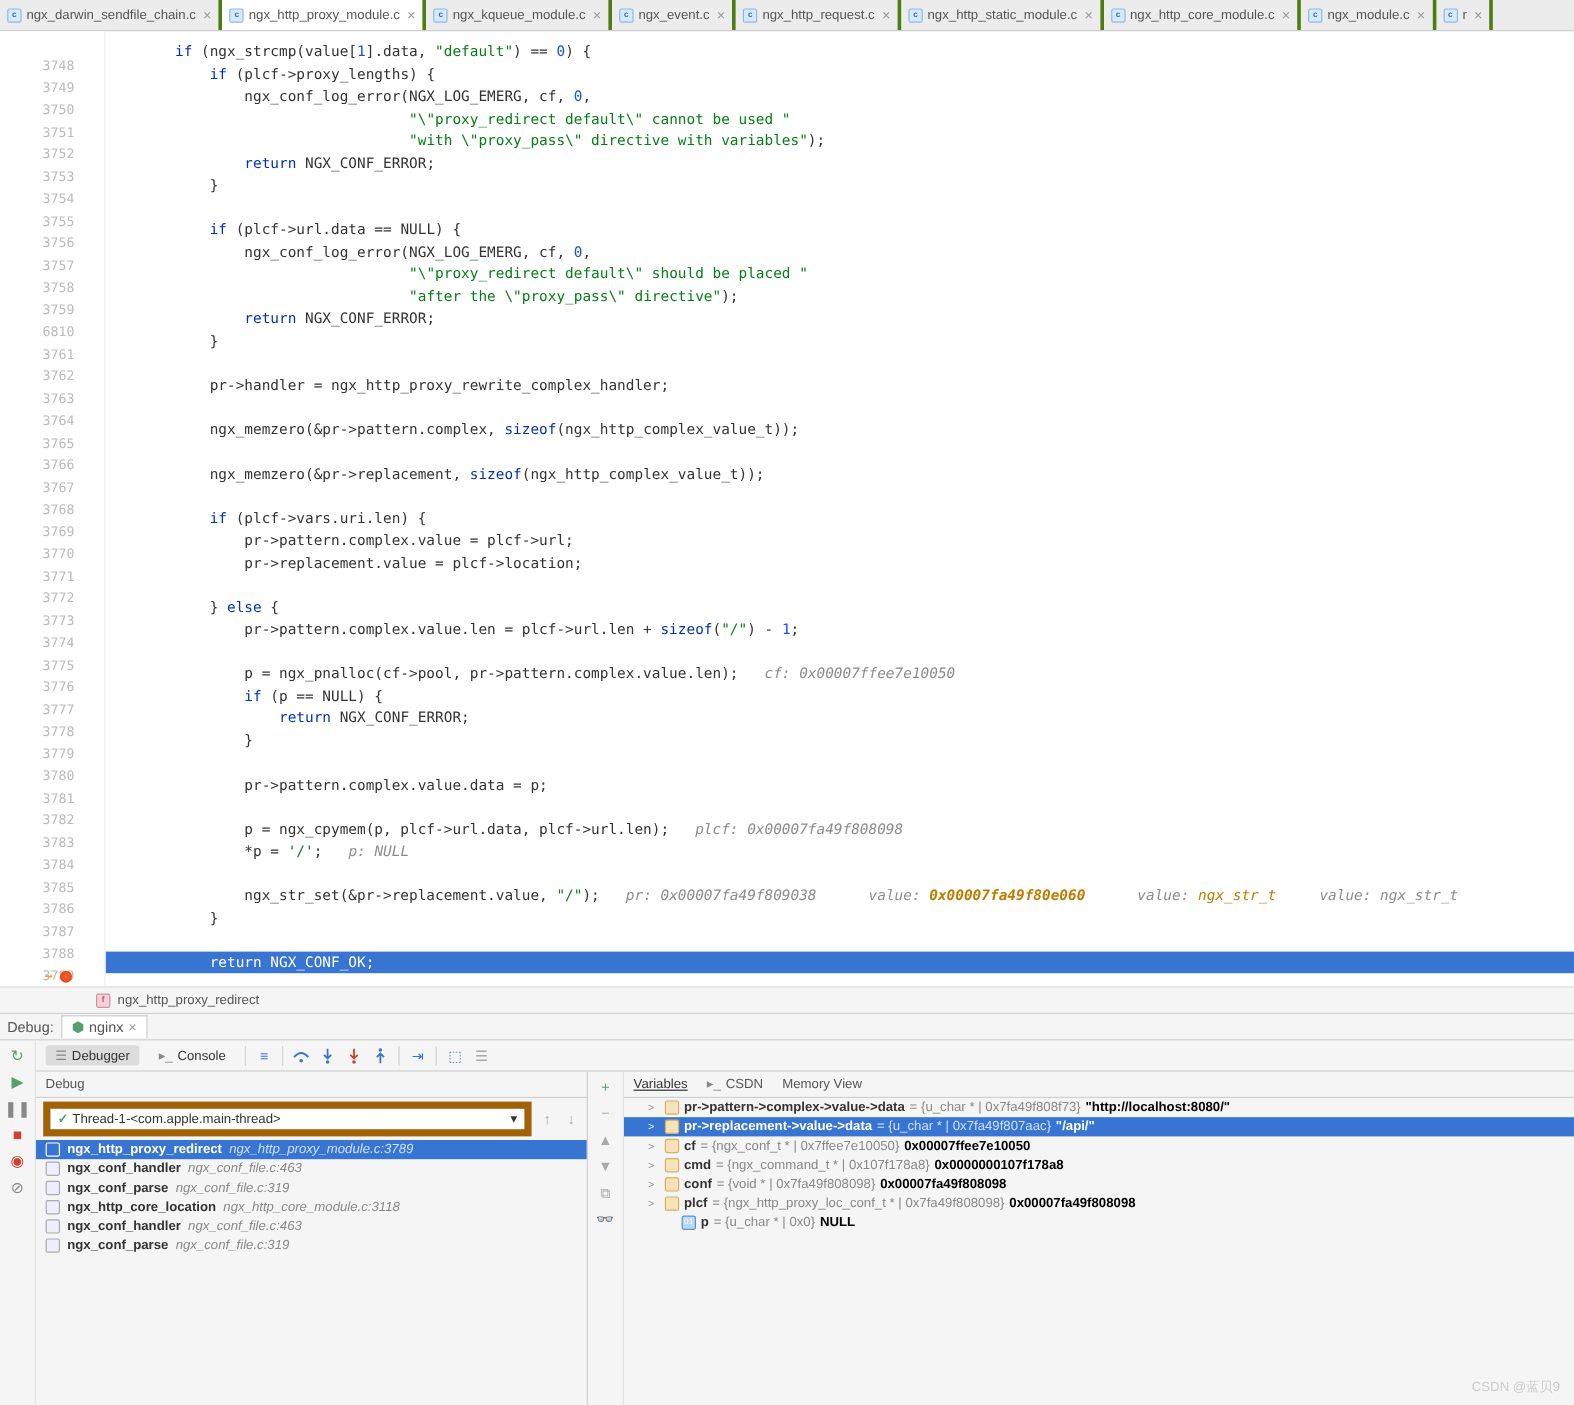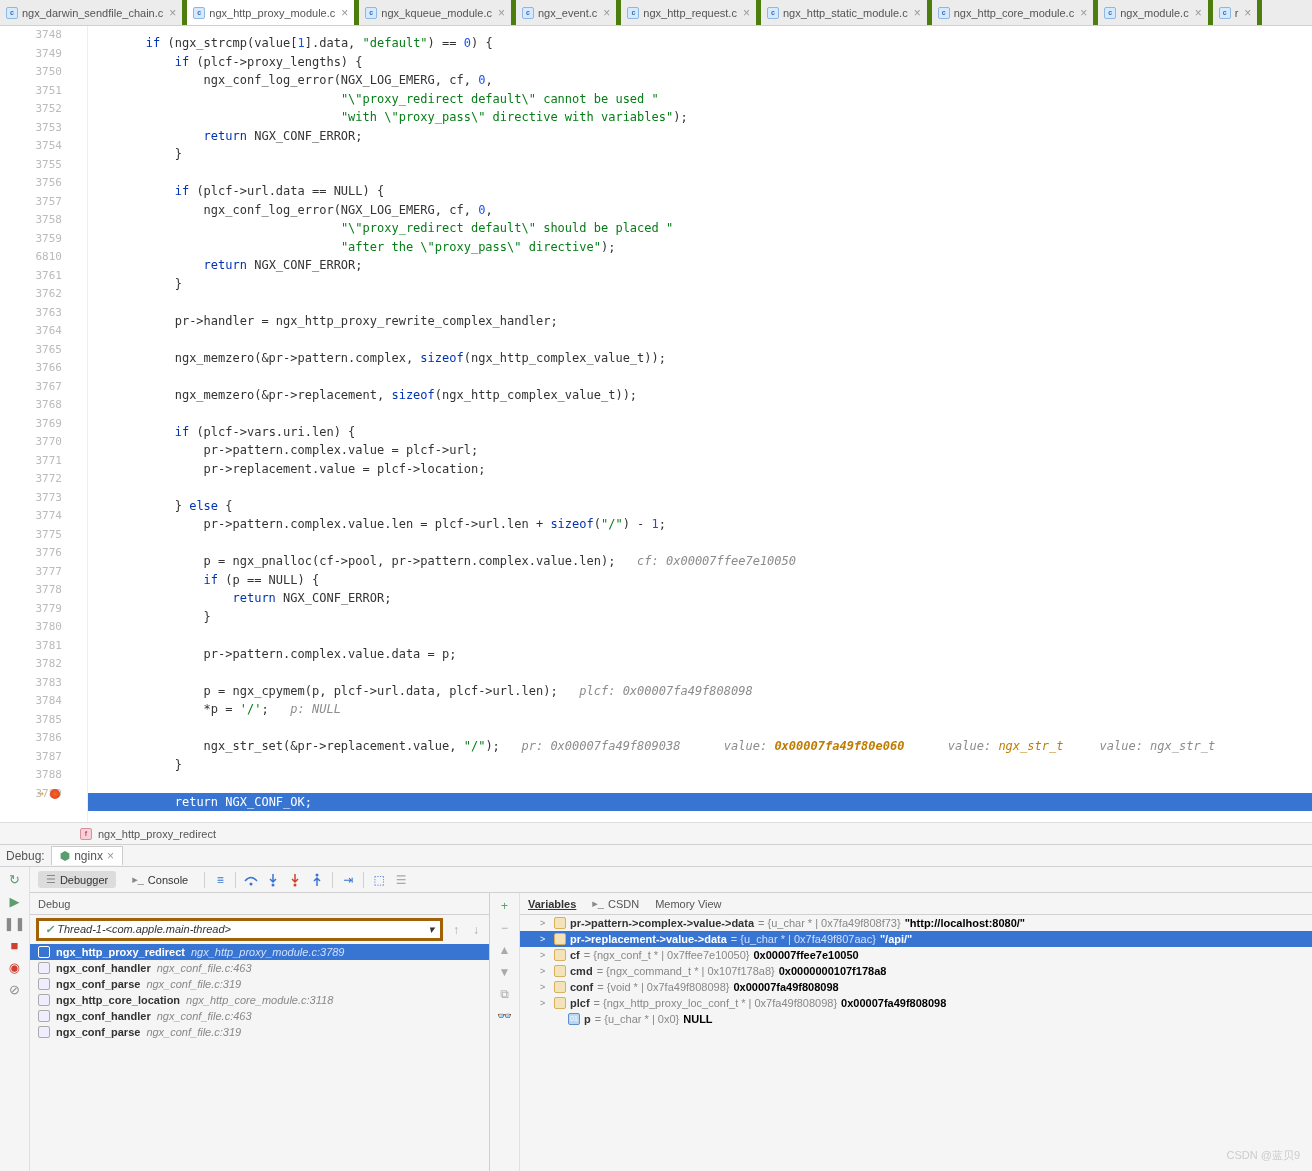--- a/index.html
+++ b/index.html
@@ -1,23 +1,23 @@
 <!DOCTYPE html>
 <html><head>
 <meta charset="utf-8">
 <style>
 * { margin: 0; padding: 0; box-sizing: border-box; }
 body { font-family: -apple-system, BlinkMacSystemFont, "Segoe UI", sans-serif; font-size: 12px; background: #fff; color: #333; overflow: hidden; height: 1171px; width: 1312px; display: flex; flex-direction: column; }
 .tabs-bar { display: flex; height: 26px; background: #ececec; border-bottom: 1px solid #d0d0d0; overflow: hidden; }
-.tab { display: flex; align-items: center; padding: 0 6px; border-right: 5px solid #4d7c0f; font-size: 11px; color: #555; cursor: pointer; white-space: nowrap; gap: 4px; }
+.tab { display: flex; align-items: center; padding: 0 6px; border-right: 3px solid #4d7c0f; font-size: 11px; color: #555; cursor: pointer; white-space: nowrap; gap: 4px; }
 .tab.active { background: #fff; }
 .tab .file-icon { width: 12px; height: 12px; background: #d6eaff; border: 1px solid #8cb8e8; border-radius: 2px; font-size: 7px; color: #3a6aa8; text-align: center; line-height: 10px; font-weight: bold; }
 .tab .close { color: #999; font-size: 12px; margin-left: 2px; }
 .editor-area { flex: 1; display: flex; position: relative; overflow: hidden; }
-.gutter { width: 72px; background: #fff; font-family: "Menlo","Consolas",monospace; font-size: 11px; color: #bbb; text-align: right; padding-top: 0; line-height: 18.5px; user-select: none; }
+.gutter { width: 72px; background: #fff; font-family: "Menlo","Consolas",monospace; font-size: 11px; color: #bbb; text-align: right; padding-top: 20px; line-height: 18.5px; user-select: none; }
 .gutter .ln { padding-right: 10px; height: 18.5px; }
 .gutter .ln.exec { color: #bbb; position: relative; }
 .gutter .ln.exec::after { content: "→"; color: #f0a030; position: absolute; right: 28px; }
 .gutter .ln.exec::before { content: ""; position: absolute; right: 12px; width: 10px; height: 10px; top: 4px; background: radial-gradient(#ff6030,#d04010); border-radius: 50%; }
 .fold-col { width: 16px; background: #fff; border-right: 1px solid #eee; padding-top: 8px; }
 .fold-col .f { height: 18.5px; display: flex; align-items: center; justify-content: center; color: #ccc; font-size: 9px; }
 .code { flex: 1; font-family: "Menlo","Consolas",monospace; font-size: 12px; line-height: 18.5px; padding-top: 8px; white-space: pre; overflow: hidden; }
 .code .row { height: 18.5px; }
 .code .row.exec { background: #3874d1; color: #fff; }
 .code .row.exec span { color: #fff !important; }
@@ -39,37 +39,37 @@
 .debug-main { flex: 1; display: flex; flex-direction: column; }
 .dbg-toolbar { height: 26px; display: flex; align-items: center; padding-left: 8px; gap: 8px; border-bottom: 1px solid #d0d0d0; }
 .dbg-toolbar .dbtn { padding: 2px 8px; font-size: 11px; cursor: pointer; display: flex; align-items: center; gap: 4px; }
 .dbg-toolbar .dbtn.active { background: #dcdcdc; border-radius: 3px; }
 .dbg-toolbar .sep { width: 1px; height: 16px; background: #d0d0d0; }
 .dbg-toolbar .ticon { width: 14px; height: 14px; display: inline-flex; align-items: center; justify-content: center; color: #3874d1; font-size: 12px; }
 .dbg-cols { flex: 1; display: flex; overflow: hidden; }
 .frames-col { width: 460px; display: flex; flex-direction: column; border-right: 1px solid #d0d0d0; }
 .frames-head { height: 22px; display: flex; align-items: center; padding-left: 8px; font-size: 11px; color: #555; border-bottom: 1px solid #d0d0d0; }
 .thread-row { display: flex; align-items: center; padding: 3px 6px; gap: 6px; }
-.thread-row .sel { flex: 1; background: #fff; border: 3px solid #a16207; padding: 2px 6px; font-size: 11px; display: flex; align-items: center; justify-content: space-between; font-style: italic; }
+.thread-row .sel { flex: 1; background: #fff; border: 6px solid #a16207; padding: 2px 6px; font-size: 11px; display: flex; align-items: center; justify-content: space-between; }
 .thread-row .check { color: #5a9e6f; font-weight: bold; }
 .thread-row .nav { color: #aaa; cursor: pointer; padding: 0 4px; }
 .frame-list { flex: 1; overflow: auto; }
 .frame-item { display: flex; align-items: center; padding: 2px 8px; font-size: 11px; gap: 6px; cursor: pointer; }
 .frame-item.sel { background: #3874d1; color: #fff; }
 .frame-item .frame-icon { width: 12px; height: 12px; border: 1px solid #aaa; background: #eef; border-radius: 2px; }
 .frame-item.sel .frame-icon { border-color: #fff; background: transparent; }
 .frame-item .loc { color: #888; font-style: italic; }
 .frame-item.sel .loc { color: #cfe0ff; }
 .frame-item .fn { font-weight: bold; }
 .vars-col { flex: 1; display: flex; flex-direction: column; }
 .vars-side { width: 30px; border-right: 1px solid #e0e0e0; display: flex; flex-direction: column; align-items: center; padding-top: 6px; gap: 8px; }
 .vars-body { flex: 1; display: flex; }
 .vars-tabs { height: 22px; display: flex; align-items: center; border-bottom: 1px solid #d0d0d0; padding-left: 8px; gap: 16px; font-size: 11px; }
 .vars-tabs .vt { cursor: pointer; color: #555; display: flex; align-items: center; gap: 4px; }
-.vars-tabs .vt.active { font-weight: bold; color: #333; text-decoration: underline; }
+.vars-tabs .vt.active { font-weight: normal; color: #333; text-decoration: underline; }
 .vars-list { flex: 1; overflow: auto; font-size: 11px; }
 .var-row { display: flex; align-items: center; padding: 2px 6px; gap: 4px; cursor: pointer; }
 .var-row.sel { background: #3874d1; color: #fff; }
 .var-row .chev { color: #888; width: 10px; font-size: 9px; }
 .var-row.sel .chev { color: #fff; }
 .var-row .vicon { width: 12px; height: 12px; background: #f4e2b8; border: 1px solid #d8b060; border-radius: 2px; }
 .var-row .vicon2 { width: 12px; height: 12px; background: #b8d8f4; border: 1px solid #6090c8; border-radius: 2px; font-size: 7px; color: #fff; text-align: center; line-height: 10px; }
 .var-row .vname { font-weight: 600; }
 .var-row .vtype { color: #888; }
 .var-row.sel .vtype { color: #cfe0ff; text-align: center; }

